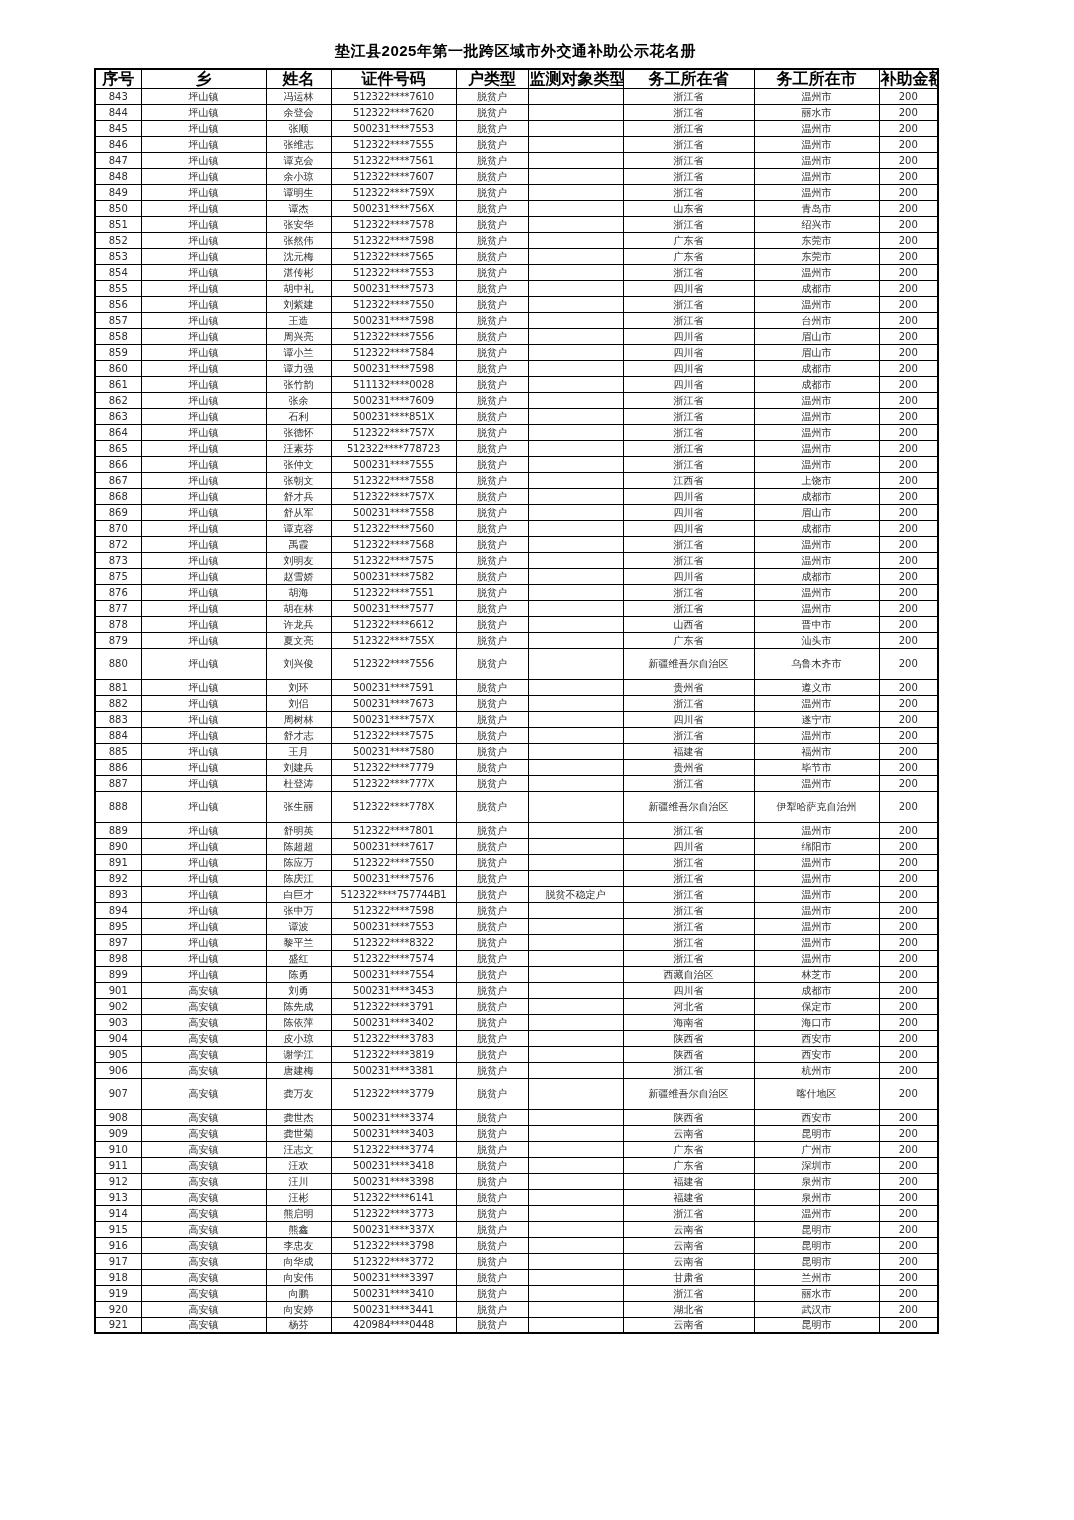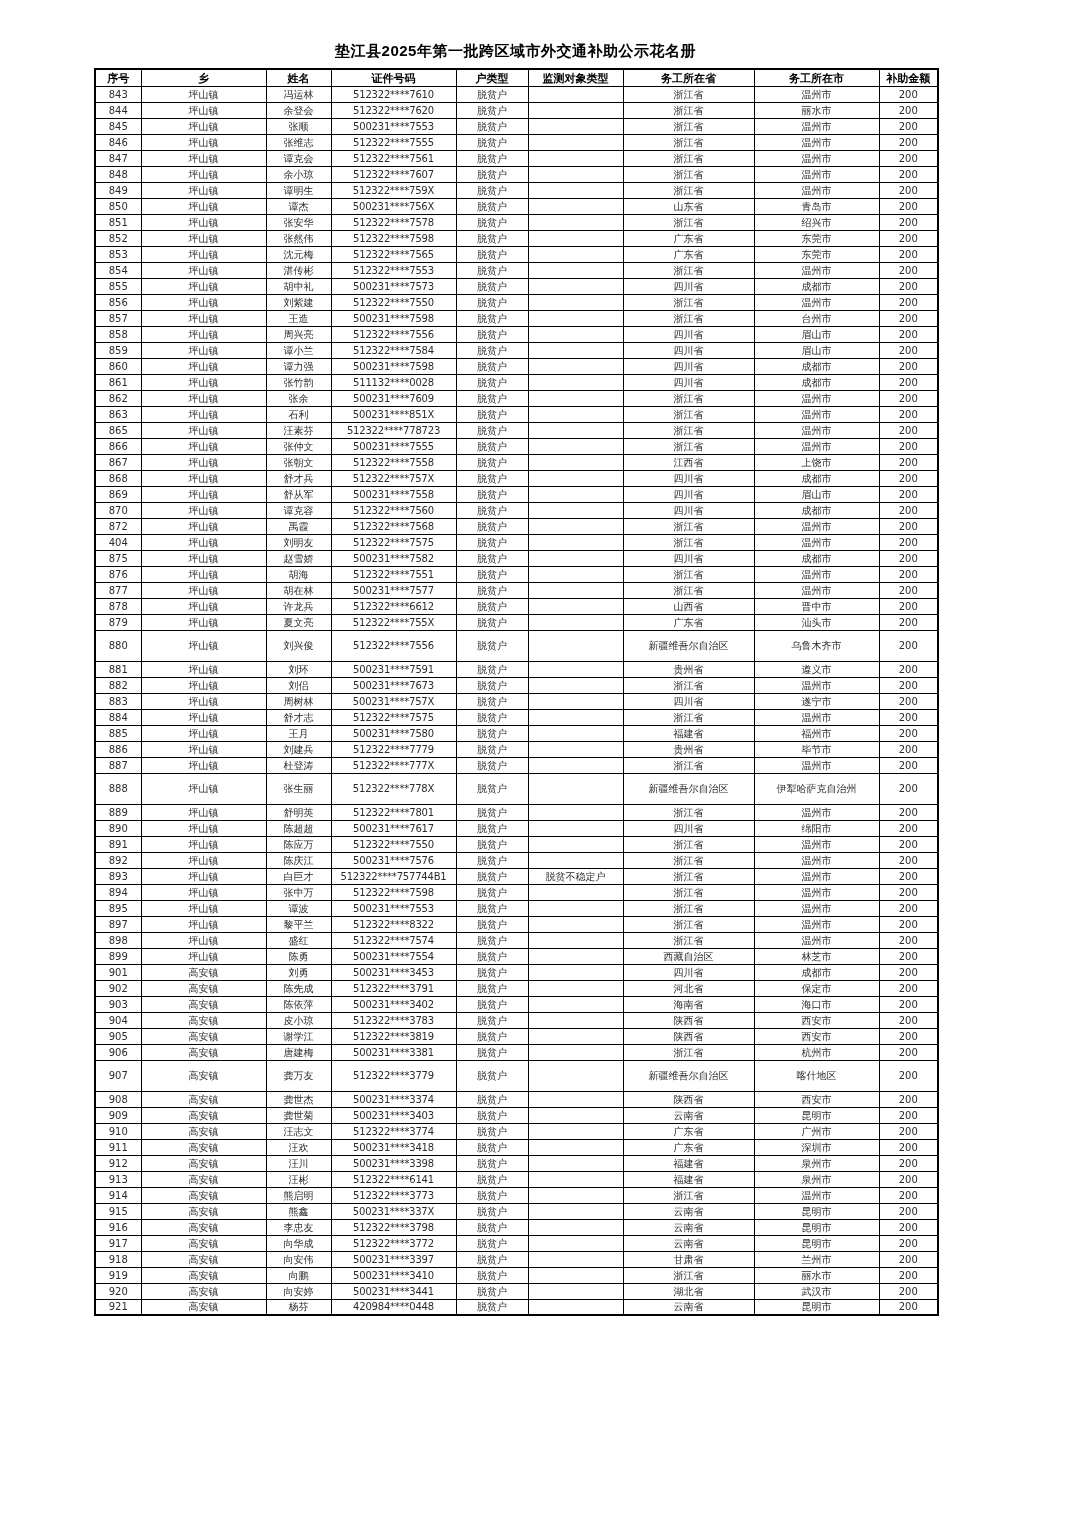--- a/index.html
+++ b/index.html
@@ -30,21 +30,21 @@
   table.roster th, table.roster td {
     border: 1px solid #000000;
     text-align: center;
     vertical-align: middle;
     padding: 0 1px;
     white-space: nowrap;
     overflow: hidden;
     line-height: 1.1;
   }
   table.roster th {
-    font-size: 11px;
+    font-size: 16px;
     font-weight: bold;
     color: #000000;
     height: 17px;
     border-bottom: 1.5px solid #000000;
   }
   table.roster td { font-size: 10px; color: #2b2b2b; height: 16px; }
   table.roster tr.tall td { height: 31px; }
   
   td.c0 { font-size: 11px; color: #111111; font-family: "DejaVu Sans", sans-serif; }
   td.c3 { font-size: 11px; color: #111111; font-family: "DejaVu Sans", sans-serif; letter-spacing: -0.2px; }
@@ -310,20 +310,31 @@
             <td class="c1">坪山镇</td>
             <td class="c2">石利</td>
             <td class="c3">500231****851X</td>
             <td class="c4">脱贫户</td>
             <td class="c5"></td>
             <td class="c6">浙江省</td>
             <td class="c7">温州市</td>
             <td class="c8">200</td>
           </tr>
           <tr>
+            <td class="c0">864</td>
+            <td class="c1">坪山镇</td>
+            <td class="c2">张德怀</td>
+            <td class="c3">512322****757X</td>
+            <td class="c4">脱贫户</td>
+            <td class="c5"></td>
+            <td class="c6">浙江省</td>
+            <td class="c7">温州市</td>
+            <td class="c8">200</td>
+          </tr>
+          <tr>
             <td class="c0">865</td>
             <td class="c1">坪山镇</td>
             <td class="c2">汪素芬</td>
             <td class="c3">512322****778723</td>
             <td class="c4">脱贫户</td>
             <td class="c5"></td>
             <td class="c6">浙江省</td>
             <td class="c7">温州市</td>
             <td class="c8">200</td>
           </tr>
@@ -387,21 +398,21 @@
             <td class="c1">坪山镇</td>
             <td class="c2">禹霞</td>
             <td class="c3">512322****7568</td>
             <td class="c4">脱贫户</td>
             <td class="c5"></td>
             <td class="c6">浙江省</td>
             <td class="c7">温州市</td>
             <td class="c8">200</td>
           </tr>
           <tr>
-            <td class="c0">404</td>
+            <td class="c0">873</td>
             <td class="c1">坪山镇</td>
             <td class="c2">刘明友</td>
             <td class="c3">512322****7575</td>
             <td class="c4">脱贫户</td>
             <td class="c5"></td>
             <td class="c6">浙江省</td>
             <td class="c7">温州市</td>
             <td class="c8">200</td>
           </tr>
           <tr>

